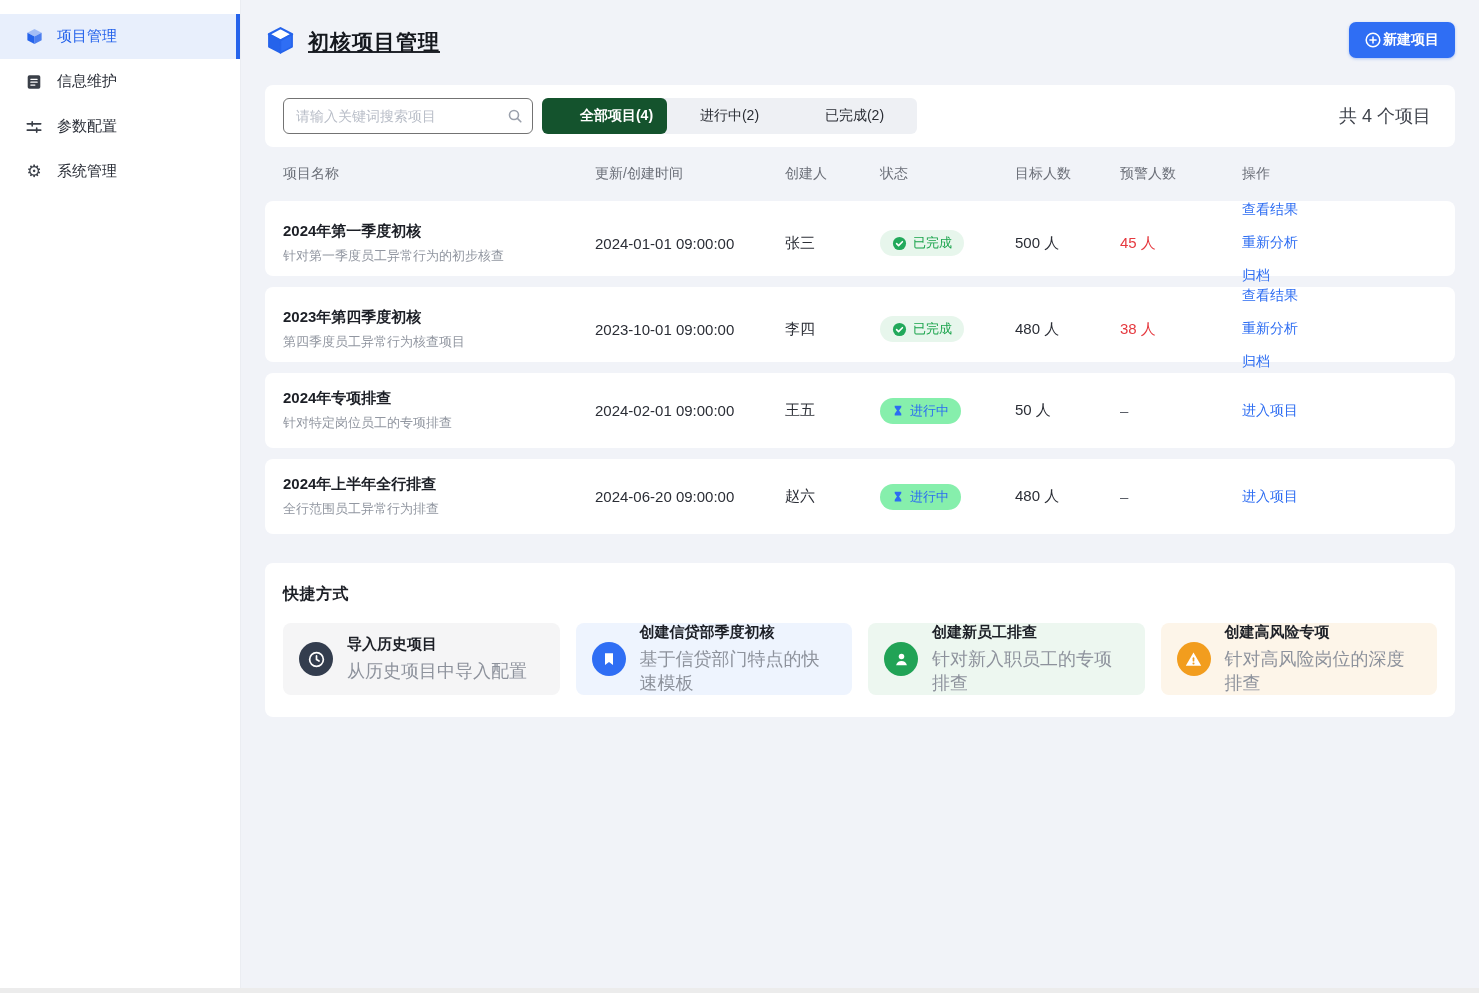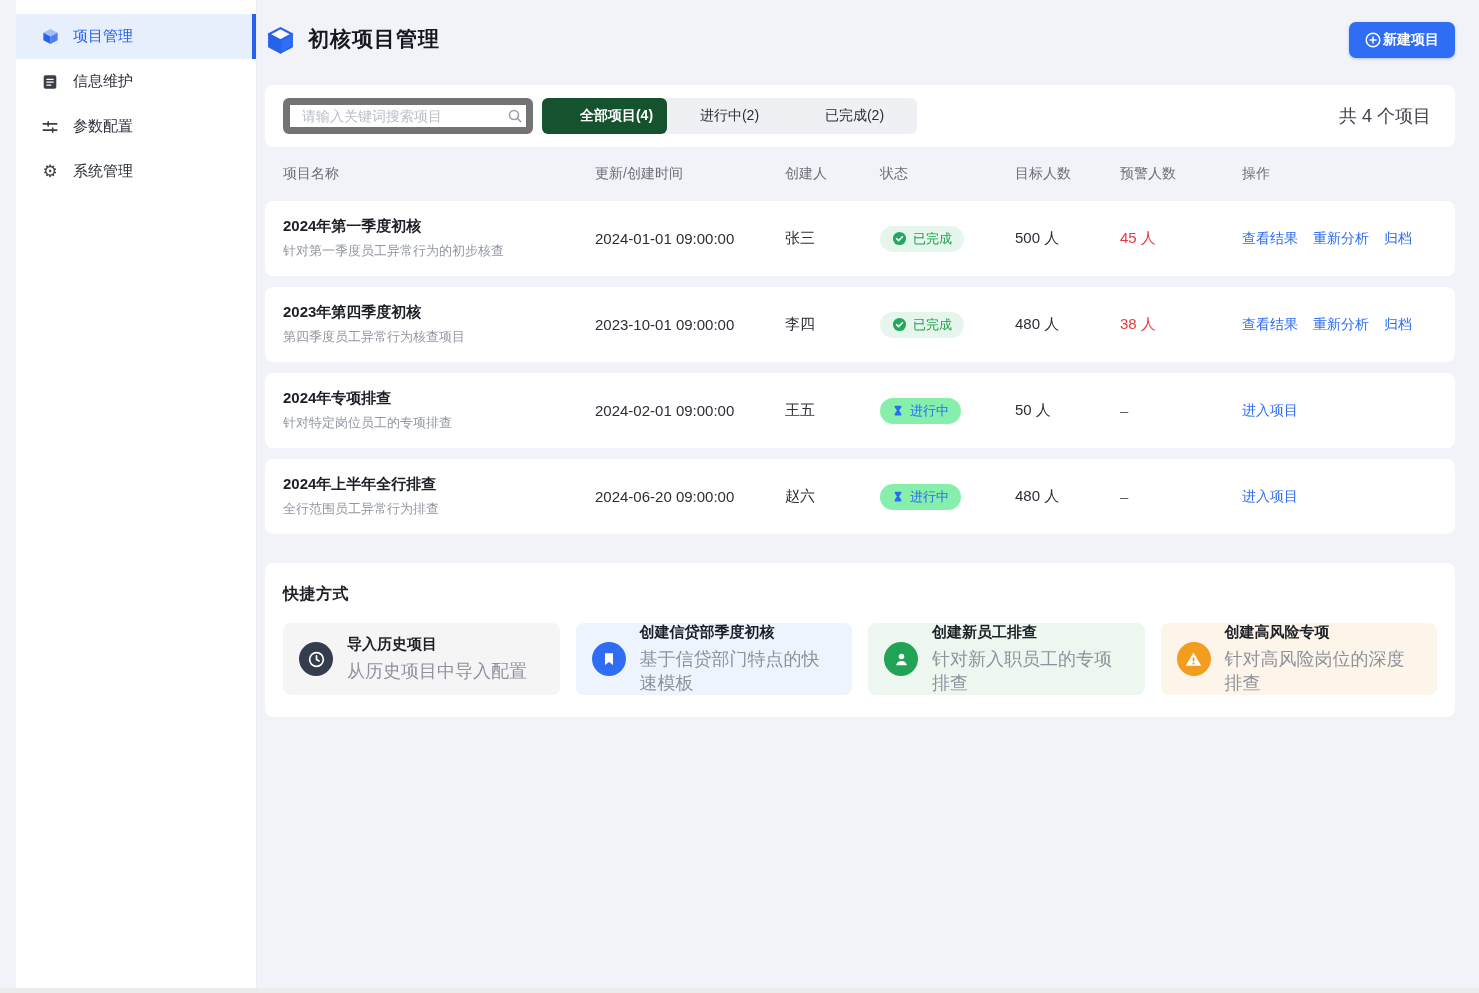--- a/index.html
+++ b/index.html
@@ -2,42 +2,42 @@
 <html><head>
 <meta charset="utf-8">
 <style>
   * { box-sizing: border-box; margin: 0; padding: 0; }
   html,body { width:1479px; height:993px; }
   body {
     font-family: "Liberation Sans", "DejaVu Sans", sans-serif;
     background:#f1f3f8; position:relative; overflow:hidden; color:#24272e;
   }
   
-  .sidebar { position:absolute; left:16px; top:0; bottom:0; width:241px; background:#fff;
+  .sidebar { position:absolute; left:0; top:0; bottom:0; width:241px; background:#fff;
     border-right:1px solid #ebedf2; padding-top:14px; z-index:2; }
   .side-item { display:flex; align-items:center; gap:13px; height:45px; padding:0 24px;
     font-size:15px; color:#2b2f38; cursor:pointer; position:relative; }
   .side-item .icn { width:20px; height:20px; display:flex; align-items:center; justify-content:center;
     color:#3a3f48; flex:none; }
   .side-item.active { background:#e8effc; color:#2563eb; font-weight:500; }
   .side-item.active .icn { color:#2563eb; }
   .side-item.active::after { content:""; position:absolute; right:0; top:0; bottom:0; width:4px; background:#2563eb; }
   
   .main { position:absolute; left:241px; right:0; top:0; bottom:0; padding:0 24px; }
   .page-header { display:flex; align-items:center; justify-content:space-between; height:52px; margin-top:14px; }
-  .header-left { display:flex; align-items:flex-start; gap:12px; }
+  .header-left { display:flex; align-items:flex-end; gap:12px;text-decoration:underline; }
   .page-title { font-size:21px; font-weight:bold; color:#15181e; letter-spacing:1px; }
   .new-btn { background:#2f6ef4; color:#fff; border:none; border-radius:7px; height:36px; padding:0 16px;
     font-size:14px; font-weight:bold; display:flex; align-items:center; gap:2px; cursor:pointer;
     box-shadow:0 1px 3px rgba(47,110,244,.35); }
   
   .toolbar-card { background:#fff; border-radius:8px; height:62px; display:flex; align-items:center;
     padding:0 18px; margin-top:19px; }
   .search-box { position:relative; width:250px; flex:none; }
-  .search-box input { width:100%; height:36px; border:7px solid #737373; border-radius:6px;
+  .search-box input { width:100%; height:36px; border:1px solid #737373; border-radius:6px;
     padding:0 34px 0 12px; font-size:14px; color:#333; outline:none; background:#fff; }
   .search-box input::placeholder { color:#b9bec8; }
   .search-box .mag { position:absolute; right:10px; top:10px; cursor:pointer; }
   .tabs { display:flex; background:#eef0f4; border-radius:6px; height:36px; margin-left:9px; }
   .tab { width:125px; display:flex; align-items:center; justify-content:center; font-size:14px;
     color:#2a2d34; cursor:pointer; border-radius:6px; }
   .tab.active { background:#14532d; color:#fff; font-weight:bold;padding-left:24px; }
   .toolbar-total { margin-left:auto; font-size:18px; color:#3f434c; padding-right:6px; }
   
   .grid-cols { display:grid; grid-template-columns:312px 190px 95px 135px 105px 122px 1fr;
@@ -46,21 +46,21 @@
   .row-card { background:#fff; border-radius:8px; height:75px; margin-bottom:11px; font-size:15px; color:#24272e; }
   .proj-name { font-size:15px; font-weight:bold; color:#1c1f26; margin-bottom:6px; }
   .proj-desc { font-size:13px; color:#9297a1; }
   .cell-time, .cell-creator, .cell-target { font-size:15px; color:#2b2e36; }
   .badge { display:inline-flex; align-items:center; gap:6px; height:26px; padding:0 12px;
     border-radius:13px; font-size:13px; font-weight:400; width:max-content; }
   .badge.done { background:#e7f6ec; color:#18a34a; }
   .badge.progress { background:#86efac; color:#2c6cf2; }
   .cell-warning.alert { color:#e5393f; }
   .cell-warning.dash { color:#5b5f68; }
-  .actions { display:flex; gap:15px; }
+  .actions { display:flex; gap:15px;flex-direction:column; }
   .actions a { color:#2c6cf2; font-size:14px; text-decoration:none; cursor:pointer; white-space:nowrap; }
   
   .shortcuts-card { background:#fff; border-radius:8px; margin-top:29px; padding:21px 18px 22px; }
   .shortcuts-title { font-size:16px; font-weight:bold; color:#1c1f26; margin-bottom:18px; letter-spacing:.5px; }
   .shortcut-row { display:flex; gap:16px; }
   .shortcut { flex:1; border-radius:8px; height:72px; display:flex; align-items:center; gap:14px;
     padding:0 16px; cursor:pointer; }
   .shortcut .circle { width:34px; height:34px; border-radius:50%; display:flex; align-items:center;
     justify-content:center; flex:none; }
   .sc-title { font-size:15px; font-weight:bold; color:#1c1f26; margin-bottom:5px; }

